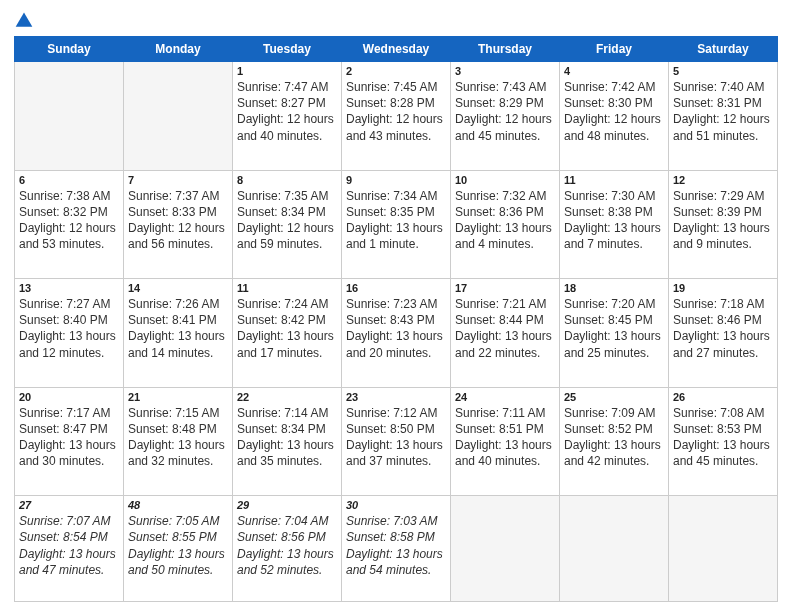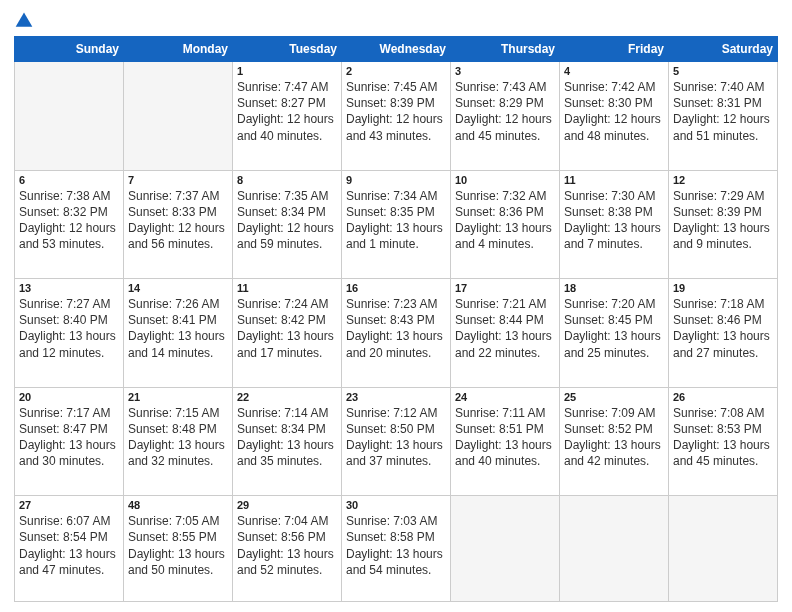--- a/index.html
+++ b/index.html
@@ -57,21 +57,21 @@
       border-collapse: collapse;
       width: 100%;
       table-layout: fixed;
     }
     .calendar th {
       background: #1565c0;
       color: #fff;
       font-size: 12px;
       font-weight: bold;
       padding: 5px 4px;
-      text-align: right;
+      text-align: center;
       border: 1px solid #1565c0;
     }
     .calendar td {
       border: 1px solid #ccc;
       vertical-align: top;
       padding: 3px 4px;
       font-size: 9.5px;
       color: #333;
       background: #fff;
     }
@@ -88,20 +88,21 @@
     .day-detail {
       font-size: 12px;
       color: #333;
       line-height: 1.35;
     }
     tr.week-row td {
       height: 88px;
     }
     tr.week-row-last td {
       height: 70px;
+      font-style: italic;
     }
   </style>
 </head>
 <body>
 
 <div class="page">
   <div class="header">
     <div class="logo">
       <svg class="logo-icon" viewBox="0 0 24 24">
         <polygon points="12,3 22,20 2,20" fill="#1565c0"></polygon>
@@ -133,21 +134,21 @@
           <td class="empty"></td>
           <td>
             <span class="day-num">1</span>
             <div class="day-detail">Sunrise: 7:47 AM
 Sunset: 8:27 PM
 Daylight: 12 hours and 40 minutes.</div>
           </td>
           <td>
             <span class="day-num">2</span>
             <div class="day-detail">Sunrise: 7:45 AM
-Sunset: 8:39 PM
+Sunset: 8:28 PM
 Daylight: 12 hours and 43 minutes.</div>
           </td>
           <td>
             <span class="day-num">3</span>
             <div class="day-detail">Sunrise: 7:43 AM
 Sunset: 8:29 PM
 Daylight: 12 hours and 45 minutes.</div>
           </td>
           <td>
             <span class="day-num">4</span>
@@ -290,21 +291,21 @@
           <td>
             <span class="day-num">26</span>
             <div class="day-detail">Sunrise: 7:08 AM
 Sunset: 8:53 PM
 Daylight: 13 hours and 45 minutes.</div>
           </td>
         </tr>
         <tr class="week-row-last">
           <td>
             <span class="day-num">27</span>
-            <div class="day-detail">Sunrise: 6:07 AM
+            <div class="day-detail">Sunrise: 7:07 AM
 Sunset: 8:54 PM
 Daylight: 13 hours and 47 minutes.</div>
           </td>
           <td>
             <span class="day-num">48</span>
             <div class="day-detail">Sunrise: 7:05 AM
 Sunset: 8:55 PM
 Daylight: 13 hours and 50 minutes.</div>
           </td>
           <td>

